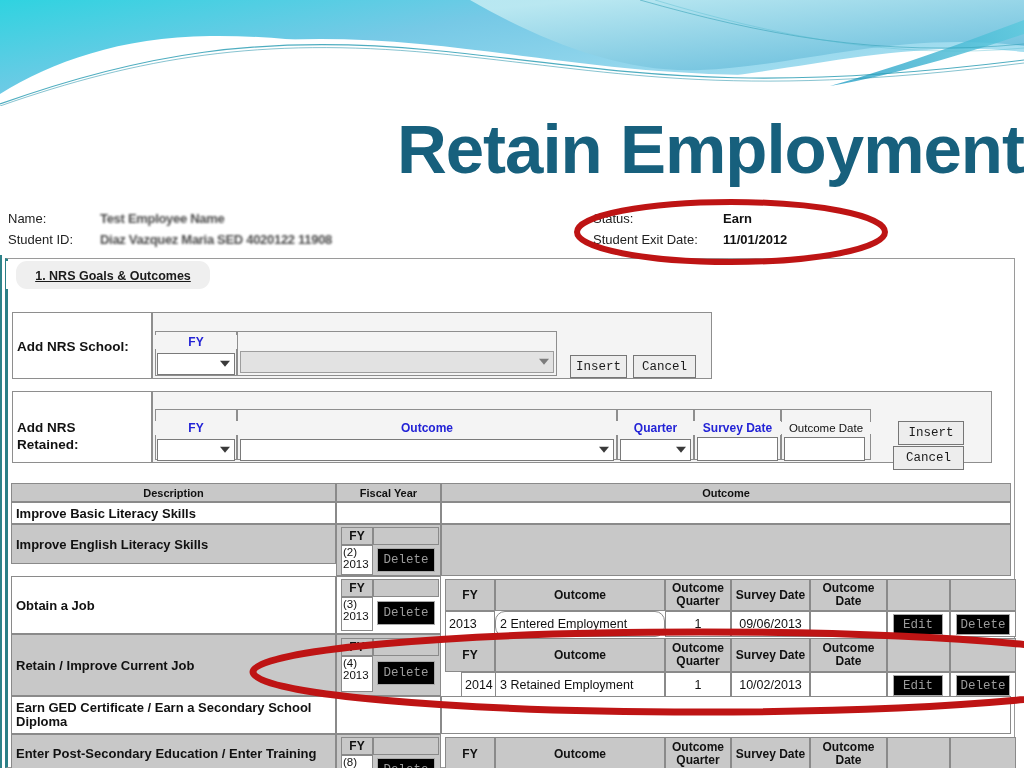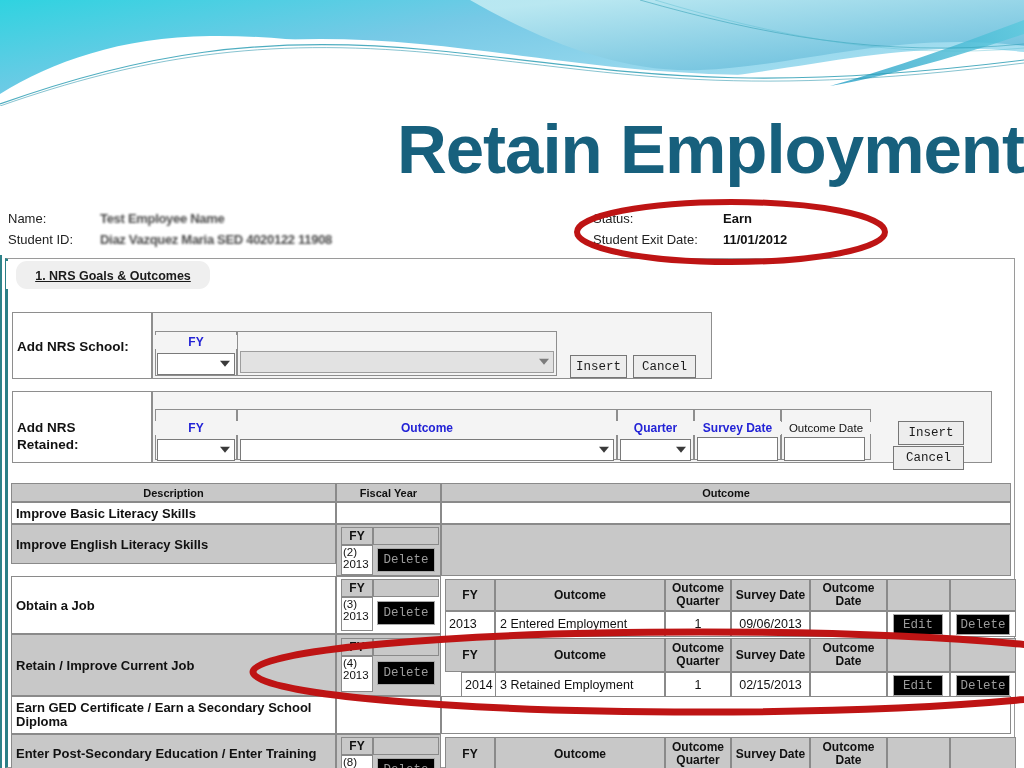--- a/index.html
+++ b/index.html
@@ -265,21 +265,21 @@
 
     <div class="sub-head" style="position:absolute;left:434px;top:96px;width:50px;height:32px;">FY</div>
     <div class="sub-head" style="position:absolute;left:484px;top:96px;width:170px;height:32px;">Outcome</div>
     <div class="sub-head" style="position:absolute;left:654px;top:96px;width:66px;height:32px;">Outcome Quarter</div>
     <div class="sub-head" style="position:absolute;left:720px;top:96px;width:79px;height:32px;">Survey Date</div>
     <div class="sub-head" style="position:absolute;left:799px;top:96px;width:77px;height:32px;">Outcome Date</div>
     <div class="sub-head" style="position:absolute;left:876px;top:96px;width:63px;height:32px;"></div>
     <div class="sub-head" style="position:absolute;left:939px;top:96px;width:66px;height:32px;"></div>
 
     <div class="sub-cell" style="position:absolute;left:434px;top:128px;width:50px;height:26px;padding-left:3px;">2013</div>
-    <div class="sub-cell" style="position:absolute;left:484px;top:128px;width:170px;height:26px;padding-left:4px;">2 Entered Employment</div>
+    <div class="sub-cell" style="position:absolute;left:484px;top:128px;width:170px;height:26px;padding-left:4px;border-radius:10px;">2 Entered Employment</div>
     <div class="sub-cell ctr" style="position:absolute;left:654px;top:128px;width:66px;height:26px;">1</div>
     <div class="sub-cell ctr" style="position:absolute;left:720px;top:128px;width:79px;height:26px;">09/06/2013</div>
     <div class="sub-cell" style="position:absolute;left:799px;top:128px;width:77px;height:26px;"></div>
     <div class="sub-cell" style="position:absolute;left:876px;top:128px;width:63px;height:26px;"></div>
     <div class="btn dis" style="position:absolute;left:882px;top:131px;width:50px;height:21px;">Edit</div>
     <div class="sub-cell" style="position:absolute;left:939px;top:128px;width:66px;height:26px;"></div>
     <div class="btn dis" style="position:absolute;left:945px;top:131px;width:54px;height:21px;">Delete</div>
 
     <div class="g-cell gray g-desc" style="position:absolute;left:0;top:151px;width:325px;height:62px;">Retain / Improve Current Job</div>
     <div class="g-cell gray" style="position:absolute;left:325px;top:151px;width:105px;height:62px;"></div>
@@ -295,21 +295,21 @@
     <div class="sub-head" style="position:absolute;left:484px;top:155px;width:170px;height:34px;">Outcome</div>
     <div class="sub-head" style="position:absolute;left:654px;top:155px;width:66px;height:34px;">Outcome Quarter</div>
     <div class="sub-head" style="position:absolute;left:720px;top:155px;width:79px;height:34px;">Survey Date</div>
     <div class="sub-head" style="position:absolute;left:799px;top:155px;width:77px;height:34px;">Outcome Date</div>
     <div class="sub-head" style="position:absolute;left:876px;top:155px;width:63px;height:34px;"></div>
     <div class="sub-head" style="position:absolute;left:939px;top:155px;width:66px;height:34px;"></div>
 
     <div class="sub-cell" style="position:absolute;left:434px;top:189px;width:50px;height:26px;padding-left:3px;margin-left:16px;">2014</div>
     <div class="sub-cell" style="position:absolute;left:484px;top:189px;width:170px;height:26px;padding-left:4px;">3 Retained Employment</div>
     <div class="sub-cell ctr" style="position:absolute;left:654px;top:189px;width:66px;height:26px;">1</div>
-    <div class="sub-cell ctr" style="position:absolute;left:720px;top:189px;width:79px;height:26px;">02/15/2013</div>
+    <div class="sub-cell ctr" style="position:absolute;left:720px;top:189px;width:79px;height:26px;">10/02/2013</div>
     <div class="sub-cell" style="position:absolute;left:799px;top:189px;width:77px;height:26px;"></div>
     <div class="sub-cell" style="position:absolute;left:876px;top:189px;width:63px;height:26px;"></div>
     <div class="btn dis" style="position:absolute;left:882px;top:192px;width:50px;height:21px;">Edit</div>
     <div class="sub-cell" style="position:absolute;left:939px;top:189px;width:66px;height:26px;"></div>
     <div class="btn dis" style="position:absolute;left:945px;top:192px;width:54px;height:21px;">Delete</div>
 
     <div class="g-cell white g-desc" style="position:absolute;left:0;top:213px;width:325px;height:38px;align-items:center;line-height:14px;display:flex;">Earn GED Certificate / Earn a Secondary School Diploma</div>
     <div class="g-cell white" style="position:absolute;left:325px;top:213px;width:105px;height:38px;"></div>
     <div class="g-cell white" style="position:absolute;left:430px;top:213px;width:570px;height:38px;"></div>
 

